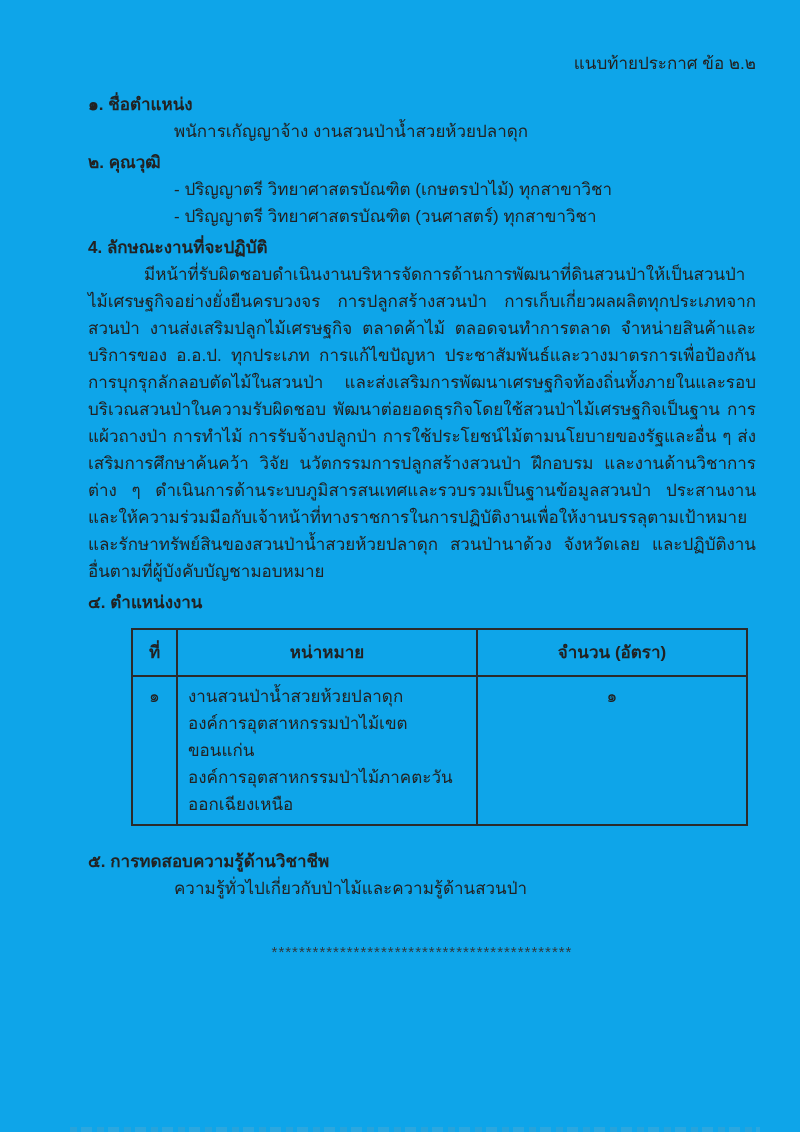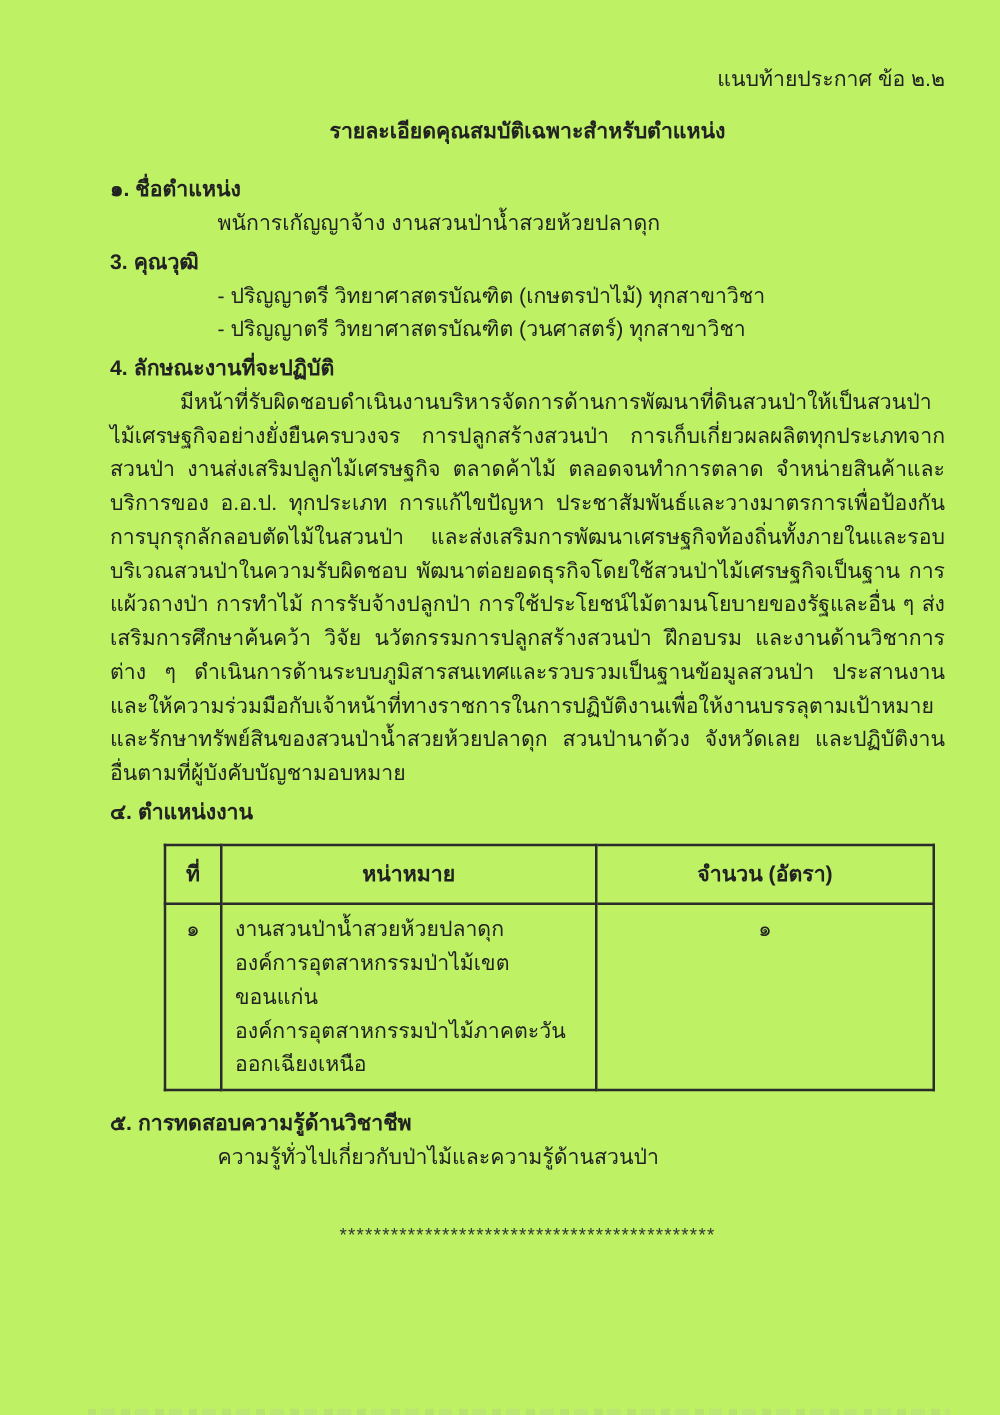--- a/index.html
+++ b/index.html
@@ -5,21 +5,21 @@
   html, body {
     margin: 0;
     padding: 0;
     background: #ffffff;
   }
   .page {
     position: relative;
     width: 800px;
     height: 1132px;
     margin: 0 auto;
-    background: #bef264;
+    background: #0ea5e9;
     color: #222222;
     font-family: "Liberation Sans", "DejaVu Sans", sans-serif;
     font-size: 17px;
     line-height: 27px;
     box-sizing: border-box;
     padding: 50px 44px 0 88px;
     overflow: hidden;
   }
   .corner-note {
     text-align: right;
@@ -68,21 +68,21 @@
   table.positions th {
     font-weight: bold;
     text-align: center;
     padding: 9px 6px;
   }
   .col-no    { width: 45px; }
   .col-unit  { width: 300px; }
   .col-count { width: 270px; }
   td.c-no    { text-align: center; }
   td.c-count { text-align: center; }
-  .sec5 { margin-top: 12px; }
+  .sec5 { margin-top: 22px; }
   .separator-line {
     text-align: center;
     margin-top: 36px;
     letter-spacing: 1px;
     font-size: 15px;
     color: #333333;
   }
   
   .bottom-cutoff {
     position: absolute;
@@ -100,29 +100,28 @@
     );
   }
 </style>
 </head>
 <body>
 
 <div class="page">
 
   <div class="corner-note">แนบท้ายประกาศ ข้อ ๒.๒</div>
 
-  <div class="doc-title">รายละเอียดคุณสมบัติเฉพาะสำหรับตำแหน่ง</div>
 
   <div class="section">
     <div class="heading">๑. ชื่อตำแหน่ง</div>
     <div class="indent-content">พนัการเกัญญาจ้าง งานสวนป่าน้ำสวยห้วยปลาดุก</div>
   </div>
 
   <div class="section">
-    <div class="heading">3. คุณวุฒิ</div>
+    <div class="heading">๒. คุณวุฒิ</div>
     <div class="qual-item">- ปริญญาตรี  วิทยาศาสตรบัณฑิต (เกษตรป่าไม้) ทุกสาขาวิชา</div>
     <div class="qual-item">- ปริญญาตรี  วิทยาศาสตรบัณฑิต (วนศาสตร์) ทุกสาขาวิชา</div>
   </div>
 
   <div class="section">
     <div class="heading">4. ลักษณะงานที่จะปฏิบัติ</div>
     <div class="job-paragraph">มีหน้าที่รับผิดชอบดำเนินงานบริหารจัดการด้านการพัฒนาที่ดินสวนป่าให้เป็นสวนป่าไม้เศรษฐกิจอย่างยั่งยืนครบวงจร การปลูกสร้างสวนป่า การเก็บเกี่ยวผลผลิตทุกประเภทจากสวนป่า งานส่งเสริมปลูกไม้เศรษฐกิจ ตลาดค้าไม้ ตลอดจนทำการตลาด จำหน่ายสินค้าและบริการของ อ.อ.ป. ทุกประเภท การแก้ไขปัญหา ประชาสัมพันธ์และวางมาตรการเพื่อป้องกันการบุกรุกลักลอบตัดไม้ในสวนป่า และส่งเสริมการพัฒนาเศรษฐกิจท้องถิ่นทั้งภายในและรอบบริเวณสวนป่าในความรับผิดชอบ พัฒนาต่อยอดธุรกิจโดยใช้สวนป่าไม้เศรษฐกิจเป็นฐาน การแผ้วถางป่า การทำไม้ การรับจ้างปลูกป่า การใช้ประโยชน์ไม้ตามนโยบายของรัฐและอื่น ๆ ส่งเสริมการศึกษาค้นคว้า วิจัย นวัตกรรมการปลูกสร้างสวนป่า ฝึกอบรม และงานด้านวิชาการต่าง ๆ ดำเนินการด้านระบบภูมิสารสนเทศและรวบรวมเป็นฐานข้อมูลสวนป่า ประสานงานและให้ความร่วมมือกับเจ้าหน้าที่ทางราชการในการปฏิบัติงานเพื่อให้งานบรรลุตามเป้าหมาย และรักษาทรัพย์สินของสวนป่าน้ำสวยห้วยปลาดุก สวนป่านาด้วง จังหวัดเลย และปฏิบัติงานอื่นตามที่ผู้บังคับบัญชามอบหมาย</div>
   </div>
 
   <div class="section">

